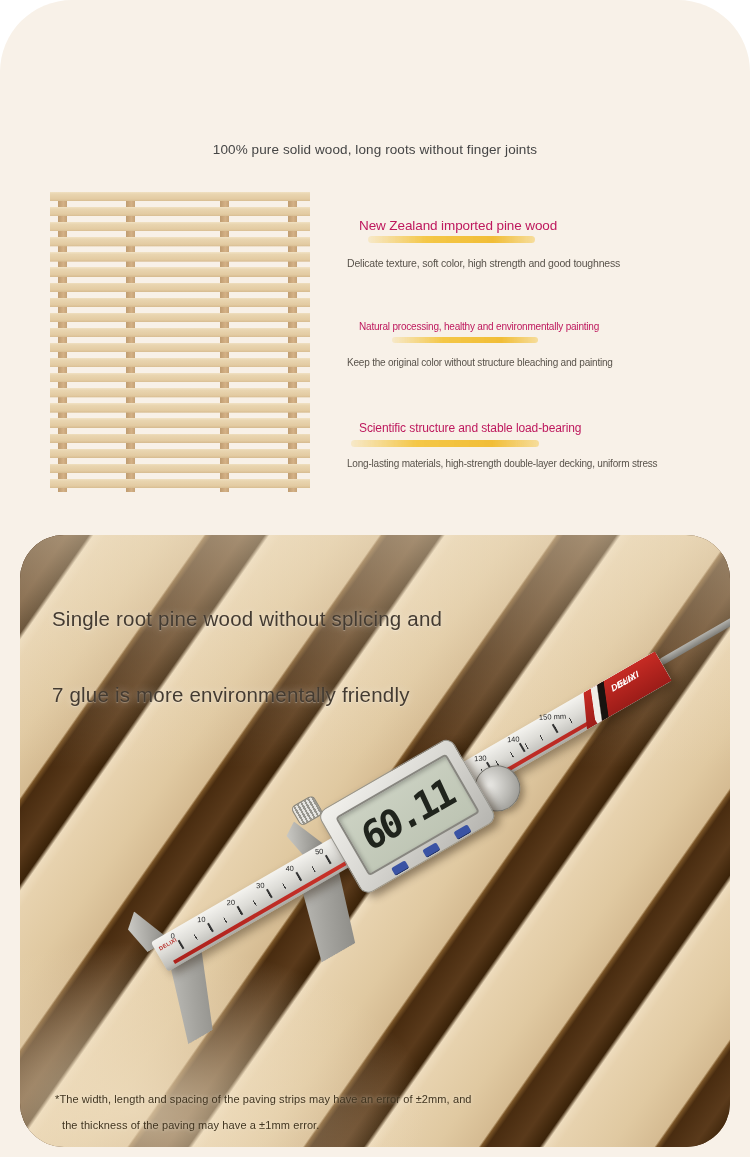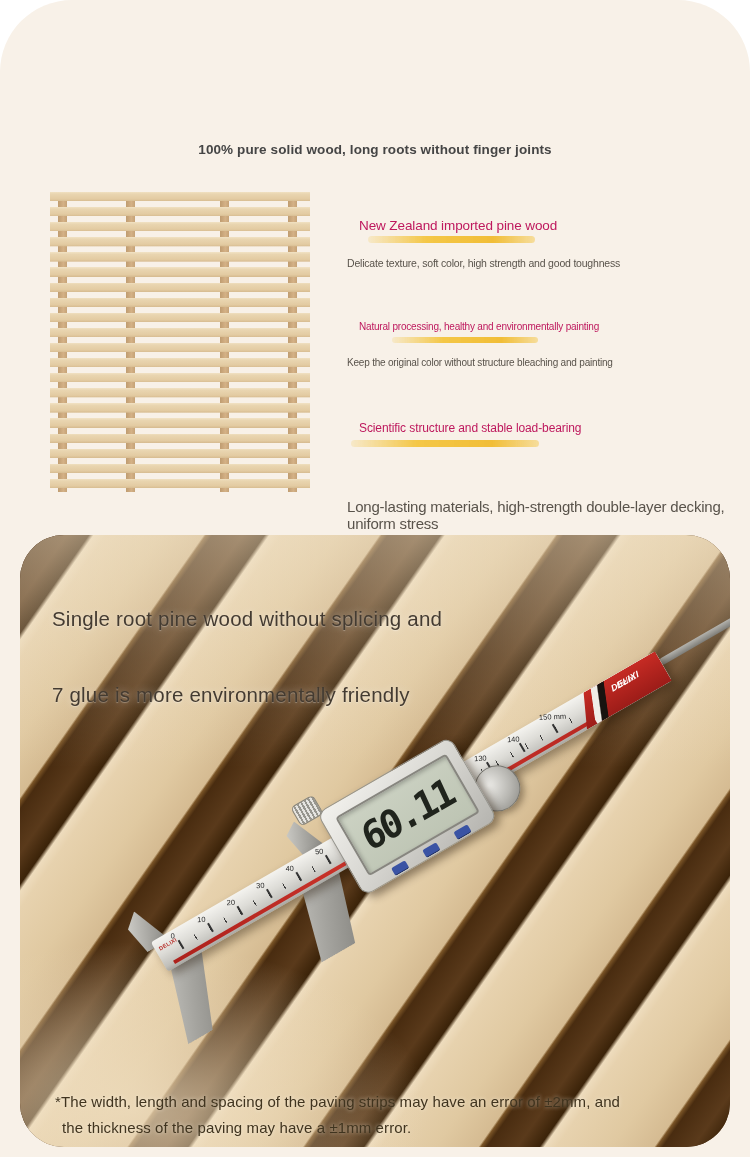--- a/index.html
+++ b/index.html
@@ -6,21 +6,21 @@
   body{
     width:750px;height:1157px;position:relative;overflow:hidden;
     background:#ffffff;font-family:"Liberation Sans",sans-serif;
   }
   .panel{position:absolute;inset:0;background:#f8f1e8;border-radius:72px 72px 0 0;}
 
   
   .title{position:absolute;top:76px;left:0;width:100%;text-align:center;
     font-size:21.5px;font-weight:500;color:#272727;letter-spacing:.2px;}
   .subtitle{position:absolute;top:142px;left:0;width:100%;text-align:center;
-    font-size:13.5px;color:#454545;letter-spacing:.1px;font-weight:bold;}
+    font-size:13.5px;color:#454545;letter-spacing:.1px;}
 
   
   .thumb{position:absolute;left:50px;top:192px;width:260px;height:302px;}
   .support{position:absolute;top:2px;height:298px;width:9px;
     background:linear-gradient(90deg,#bf9c70,#d4b186 60%,#c5a276);}
   .sp1{left:8px}.sp2{left:76px}.sp3{left:170px}.sp4{left:238px}
   .slats{position:absolute;inset:0;
     background:repeating-linear-gradient(180deg,
       #f0e0c1 0px,#e9d5b0 2px,#e3cba2 7px,#d8bd92 9px,
       rgba(0,0,0,0) 9.3px,rgba(0,0,0,0) 15.1px);}
@@ -32,36 +32,36 @@
   .h3{top:421px;font-size:12px;}
   .hl{position:absolute;border-radius:4px;filter:blur(.6px);z-index:0;
     background:linear-gradient(90deg,rgba(244,196,62,.18),rgba(243,194,53,.9) 35%,
       rgba(240,185,40,.92) 75%,rgba(244,196,62,.45));}
   .u1{left:368px;top:236px;width:167px;height:7px;}
   .u2{left:392px;top:337px;width:146px;height:6px;}
   .u3{left:351px;top:440px;width:188px;height:7px;}
   .fb{position:absolute;left:347px;color:#59534b;letter-spacing:-.2px;}
   .b1{top:257px;font-size:10.5px;}
   .b2{top:357px;font-size:10px;}
-  .b3{top:458px;font-size:15px;margin-top:40px;}
+  .b3{top:458px;font-size:10px;}
 
   
   .photo{position:absolute;left:20px;top:535px;width:710px;height:612px;
     border-radius:44px;overflow:hidden;background:#46290e;}
   .wood{position:absolute;inset:-60px;
     background:repeating-linear-gradient(125deg,
       #eedcbd 0px,#e7d2ae 10px,#e0c9a1 55px,#d5bb92 90px,
       #7a5426 92px,#492c10 97px,#5a3a1b 122px,#3b2309 140px,#eedcbd 144px);}
   .lighten{position:absolute;inset:0;
     background:linear-gradient(180deg,rgba(240,226,200,.5),rgba(240,226,200,.2) 20%,rgba(0,0,0,0) 38%),
       radial-gradient(ellipse 420px 240px at 16% 94%,rgba(240,223,193,.75),rgba(0,0,0,0) 70%);}
   .caption{position:absolute;left:32px;color:#443b31;font-size:20.5px;letter-spacing:.2px;
     text-shadow:0 0 8px rgba(255,255,255,.45),0 1px 1px rgba(255,255,255,.3);z-index:5;}
   .c1{top:72px}.c2{top:148px}
-  .disc{position:absolute;font-size:15px;color:#40341f;letter-spacing:.1px;
+  .disc{position:absolute;font-size:11px;color:#40341f;letter-spacing:.1px;
     text-shadow:0 0 4px rgba(255,250,240,.65);z-index:6;}
   .d1{left:35px;top:558px}.d2{left:42px;top:584px}
 
   
   .caliper{position:absolute;left:200px;top:387px;width:0;height:0;
     transform:rotate(-30deg);transform-origin:0 0;z-index:3;}
   .caliper *{position:absolute;}
   .jaw{background:linear-gradient(115deg,#d8d7d2,#a4a39e 55%,#7e7d78);
     box-shadow:2px 4px 6px rgba(35,20,5,.35);}
   .jfl{left:-100px;top:10px;width:72px;height:80px;

